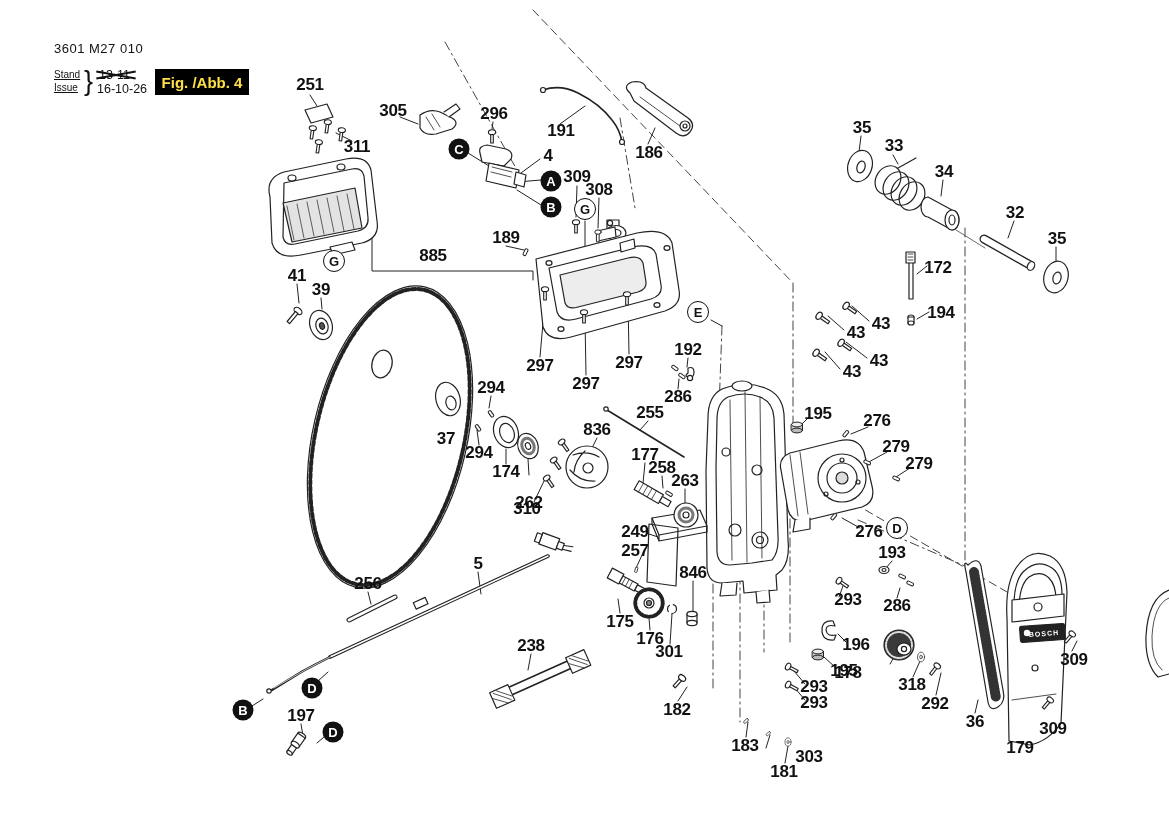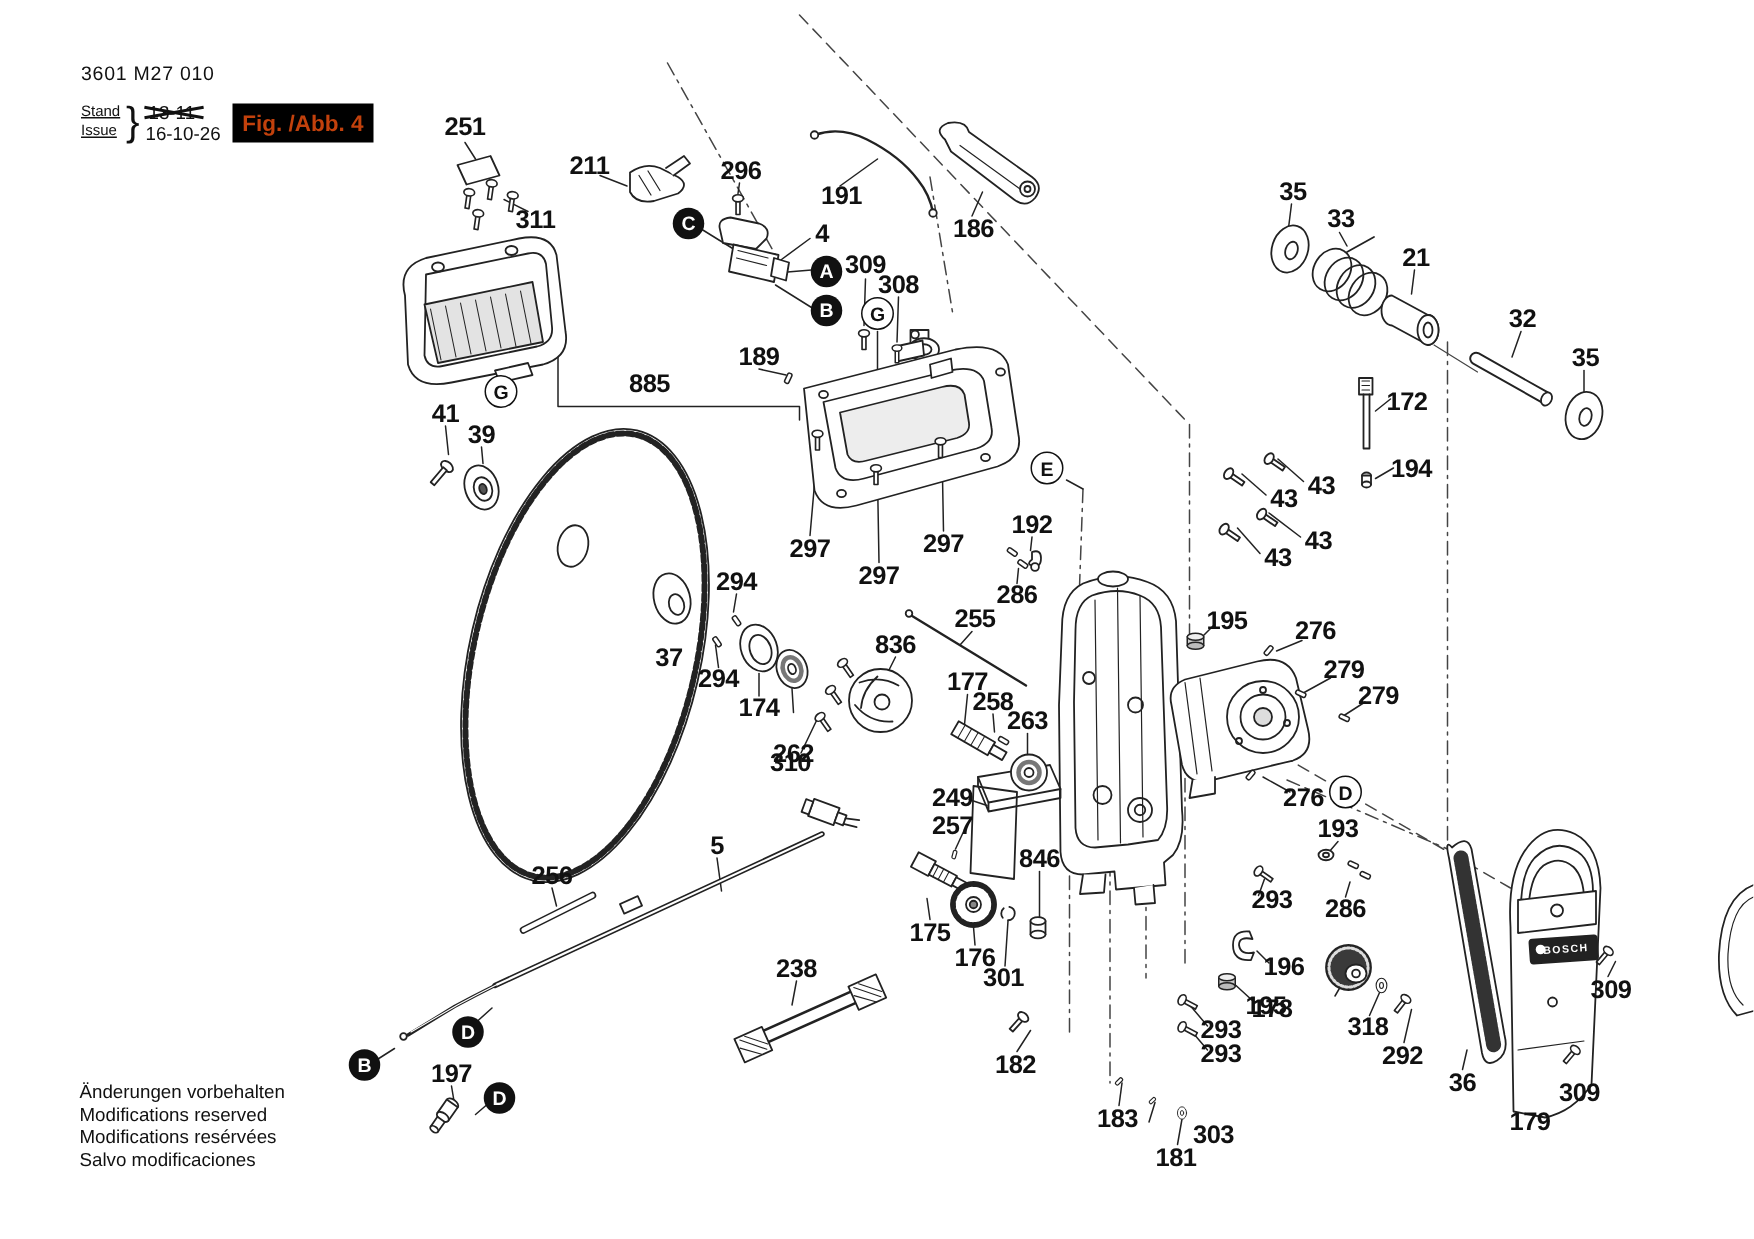--- a/index.html
+++ b/index.html
@@ -14,21 +14,21 @@
   .ref-light{width:20px;height:20px;background:#fff;color:#111;border:1.8px solid #111;font-size:13px;}
   .titleblock{position:absolute;left:54px;top:41px;}
   .partno{font-size:13px;letter-spacing:0.5px;}
   .standrow{position:absolute;left:54px;top:68px;font-size:10px;line-height:13px;text-decoration:underline;}
   .brace{position:absolute;left:84px;top:66px;font-size:27px;font-weight:normal;}
   .olddate{position:absolute;left:99px;top:68px;font-size:12.5px;}
   .olddate .x1,.olddate .x2{position:absolute;left:-3px;top:6px;width:40px;height:1.6px;background:#111;}
   .olddate .x1{transform:rotate(10deg);}
   .olddate .x2{transform:rotate(-10deg);}
   .newdate{position:absolute;left:97px;top:82px;font-size:12.5px;}
-  .figbox{position:absolute;left:155px;top:69px;width:94px;height:26px;background:#000;color:#c2410c;
+  .figbox{position:absolute;left:155px;top:69px;width:94px;height:26px;background:#000;color:#fde047;
           display:flex;align-items:center;justify-content:center;font-weight:bold;font-size:15px;}
   .footer{position:absolute;left:53px;top:721px;font-size:12.5px;line-height:15px;}
   .bosch{position:absolute;left:1024px;top:627px;width:40px;height:13px;color:#fff;
          font-size:7px;font-weight:bold;letter-spacing:1px;display:flex;align-items:center;
          justify-content:center;transform:rotate(-4deg);}
 </style>
 </head>
 <body>
 
 <div class="stage">
@@ -481,39 +481,33 @@
   <div>Stand</div>
   <div>Issue</div>
 </div>
 <div class="brace">}</div>
 <div class="olddate">
   <span>13-11</span><span class="x1"></span><span class="x2"></span>
 </div>
 <div class="newdate">16-10-26</div>
 <div class="figbox">Fig. /Abb. 4</div>
 
-<div class="footer">
-  <div>Änderungen vorbehalten</div>
-  <div>Modifications reserved</div>
-  <div>Modifications resérvées</div>
-  <div>Salvo modificaciones</div>
-</div>
 
 <div class="bosch">BOSCH</div>
 
 <div>
       <div class="lbl" style="left: 310px; top: 85px;">251</div>
       <div class="lbl" style="left: 357px; top: 147px;">311</div>
-      <div class="lbl" style="left: 393px; top: 111px;">211</div>
+      <div class="lbl" style="left: 393px; top: 111px;">305</div>
       <div class="lbl" style="left: 494px; top: 114px;">296</div>
       <div class="lbl" style="left: 561px; top: 131px;">191</div>
       <div class="lbl" style="left: 649px; top: 153px;">186</div>
       <div class="lbl" style="left: 862px; top: 128px;">35</div>
       <div class="lbl" style="left: 894px; top: 146px;">33</div>
-      <div class="lbl" style="left: 944px; top: 172px;">21</div>
+      <div class="lbl" style="left: 944px; top: 172px;">34</div>
       <div class="lbl" style="left: 1015px; top: 213px;">32</div>
       <div class="lbl" style="left: 1057px; top: 239px;">35</div>
       <div class="lbl" style="left: 938px; top: 268px;">172</div>
       <div class="lbl" style="left: 941px; top: 313px;">194</div>
       <div class="lbl" style="left: 548px; top: 156px;">4</div>
       <div class="lbl" style="left: 577px; top: 177px;">309</div>
       <div class="lbl" style="left: 599px; top: 190px;">308</div>
       <div class="lbl" style="left: 506px; top: 238px;">189</div>
       <div class="lbl" style="left: 433px; top: 256px;">885</div>
       <div class="lbl" style="left: 297px; top: 276px;">41</div>

